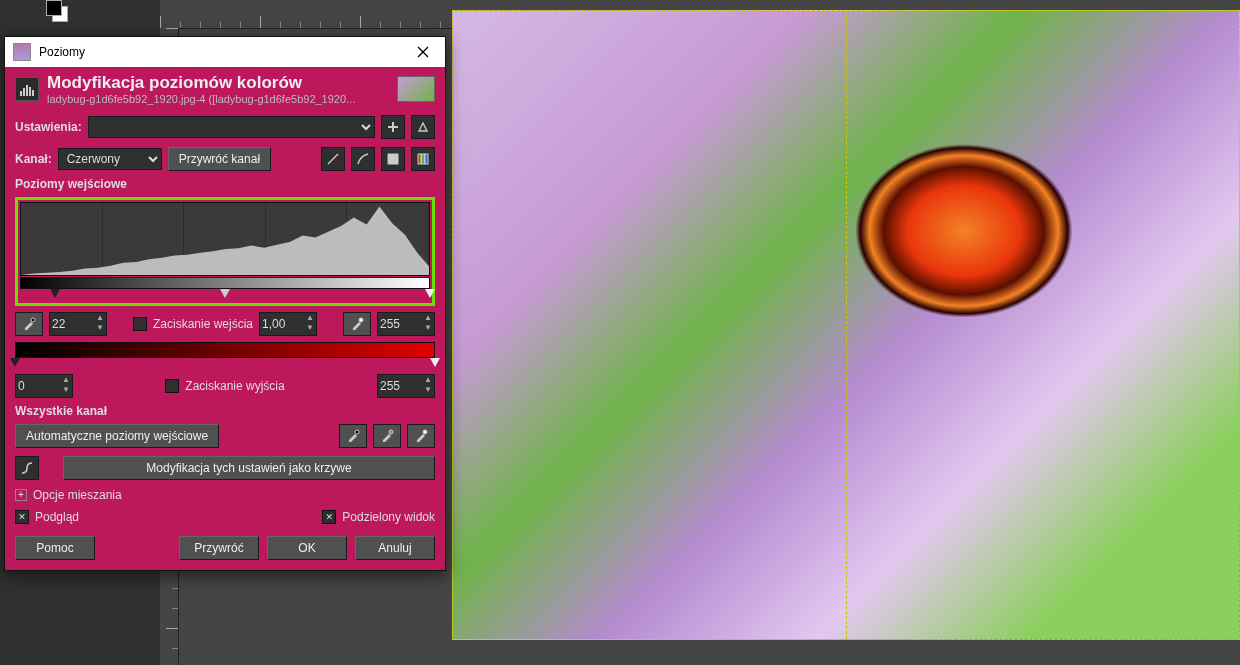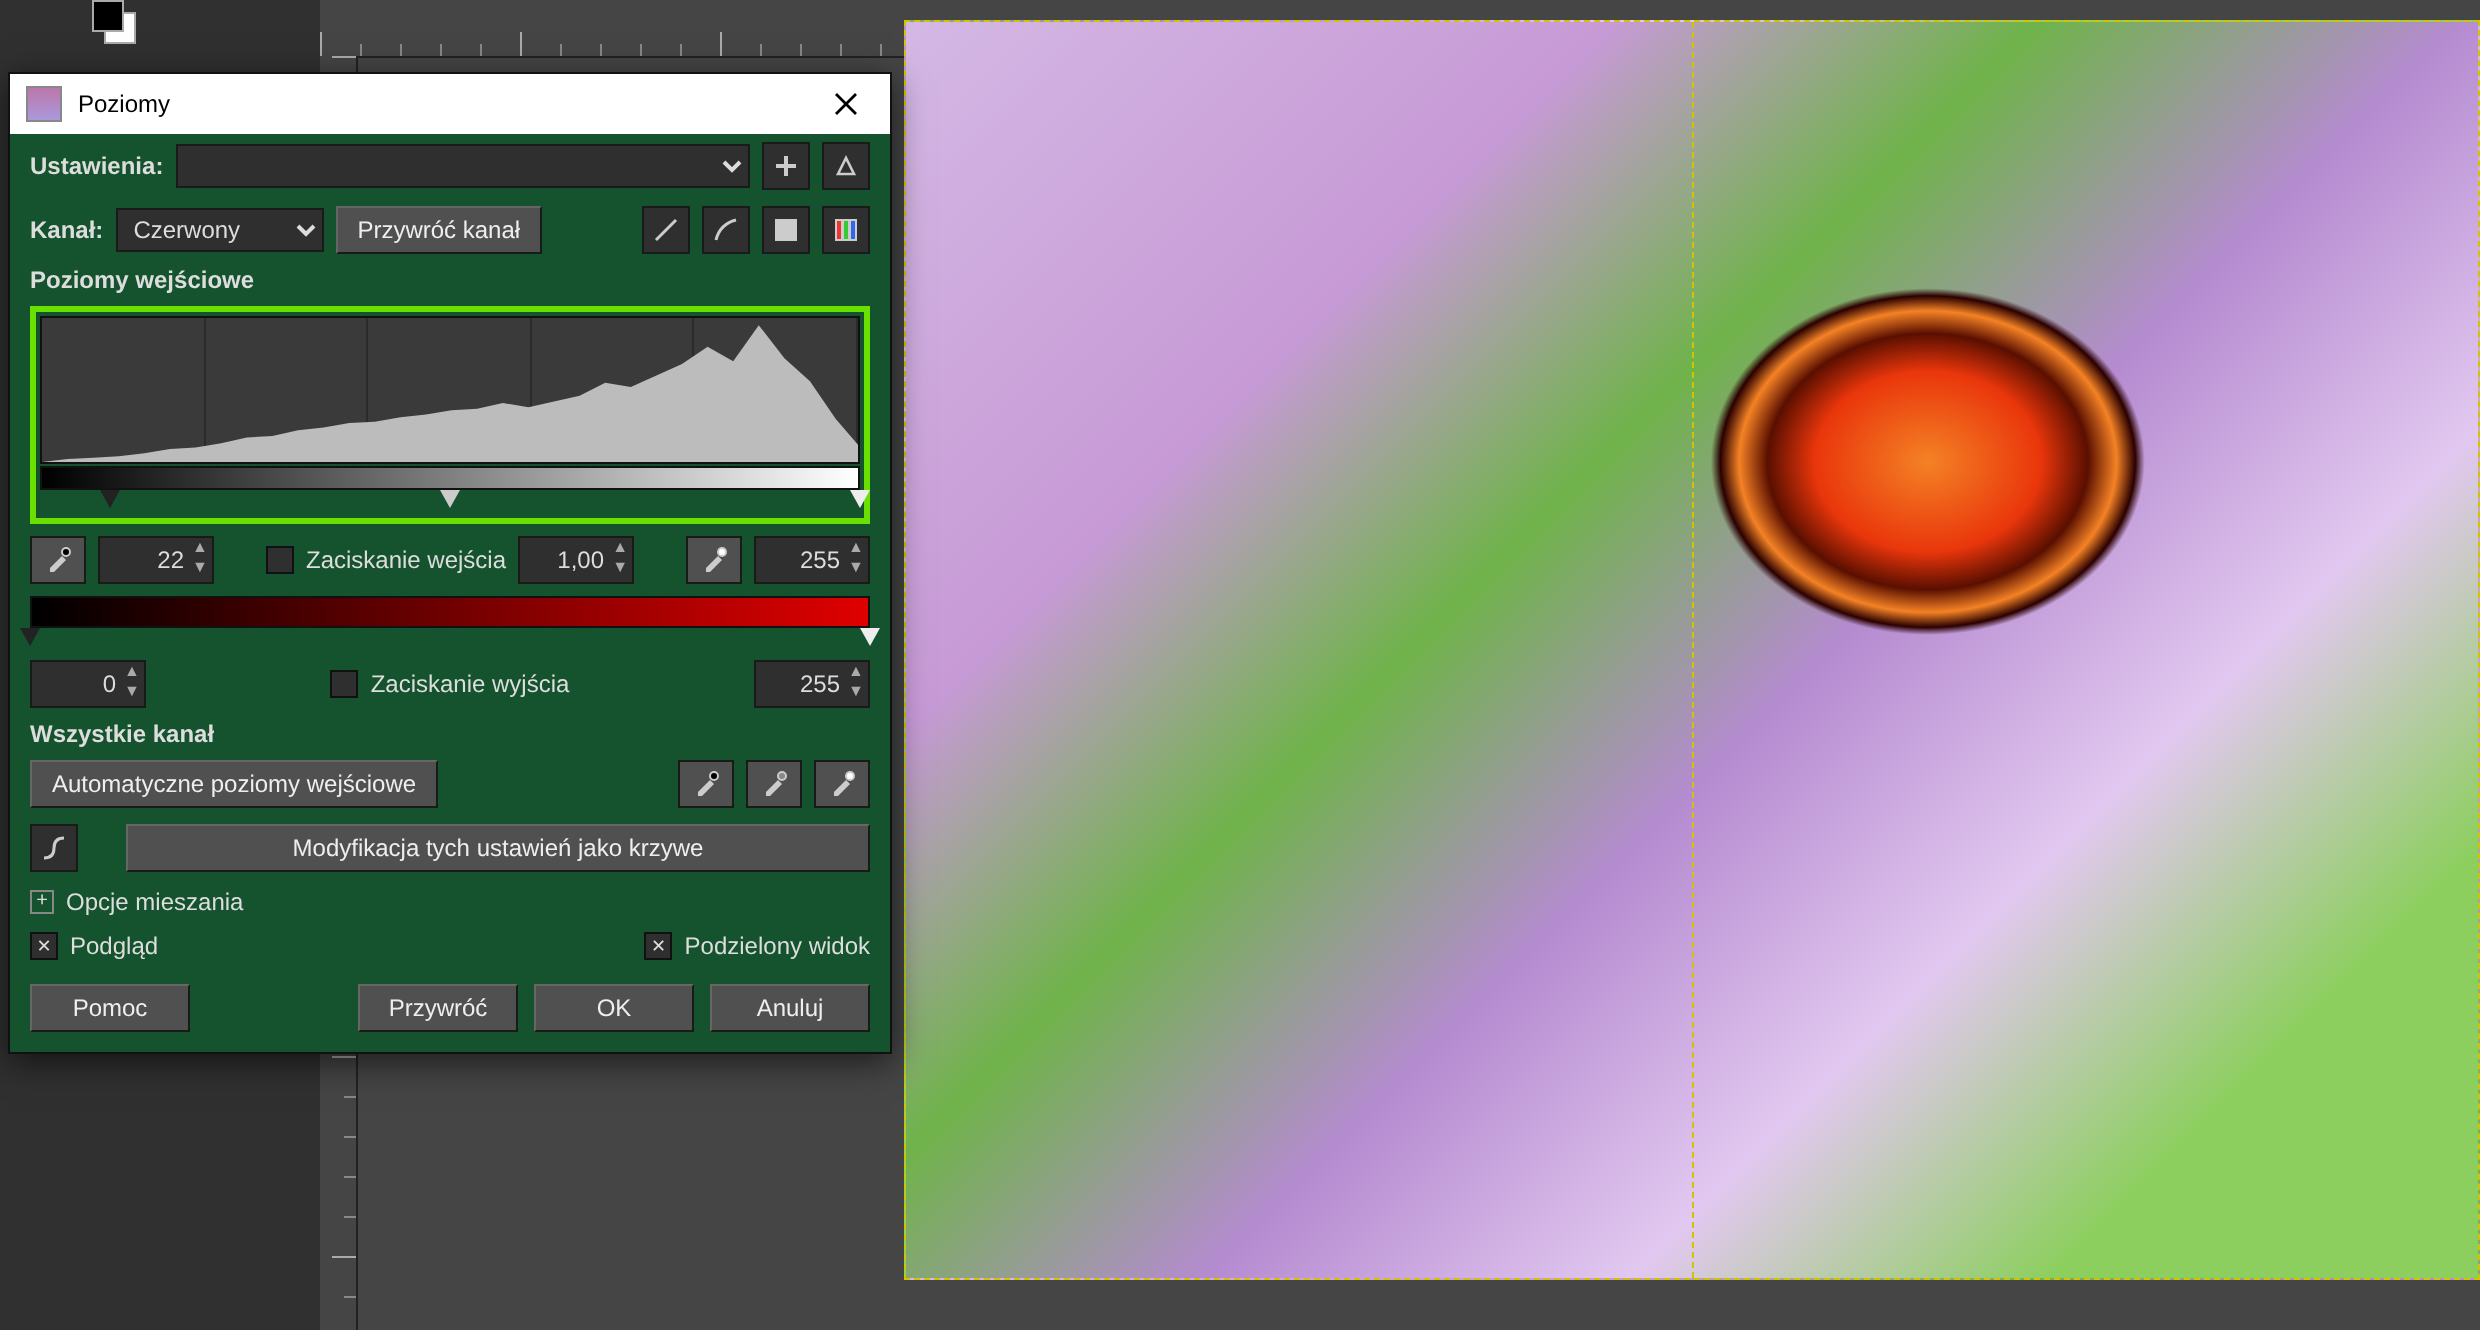--- a/index.html
+++ b/index.html
@@ -18,21 +18,21 @@
   .toolbox{position:absolute;left:0;top:0;width:160px;height:100%;background:#303030}
   .fgbg{position:absolute;left:46px;top:0;width:22px;height:22px}
   .fgbg .fg{position:absolute;left:0;top:0;width:14px;height:14px;background:#000;border:1px solid #aaa}
   .fgbg .bg{position:absolute;left:6px;top:6px;width:14px;height:14px;background:#fff;border:1px solid #aaa}
 
   
   .canvas{position:absolute;top:10px;left:452px;width:788px;height:630px;border:1px dashed #d4c400;box-sizing:border-box;background:radial-gradient(ellipse 60% 60% at 65% 35%,#f48225 0%,#e9360b 12%,#5a0f00 17%,#f48225 20%,#2a0000 22%,transparent 23%),linear-gradient(135deg,#d4b8e4 0%,#c79ad6 25%,#6fb34a 40%,#b58bd0 55%,#e2c8f0 70%,#8ccf5e 85%)}
   .split-line{position:absolute;top:0;bottom:0;left:50%;width:0;border-left:1px dashed #d4c400}
 
   
-  .dialog{position:absolute;left:4px;top:36px;width:440px;background:#14532d;border:1px solid #111;box-shadow:0 4px 16px rgba(0,0,0,.6);display:flex;flex-direction:column}
+  .dialog{position:absolute;left:4px;top:36px;width:440px;background:#be185d;border:1px solid #111;box-shadow:0 4px 16px rgba(0,0,0,.6);display:flex;flex-direction:column}
   .titlebar{height:30px;background:#fff;display:flex;align-items:center;padding:0 8px;gap:8px;color:#000}
   .titlebar .title{flex:1;font-size:12px}
   .titlebar .close{width:28px;height:28px;display:flex;align-items:center;justify-content:center;cursor:pointer}
   .titlebar .close svg{width:12px;height:12px}
   .tbicon{width:16px;height:16px;display:inline-block;background:linear-gradient(#b7a,#a9d);border:1px solid #888}
 
   .header{display:flex;align-items:center;gap:8px;padding:6px 10px}
   .header .lvlicon{width:22px;height:22px;display:flex;align-items:center;justify-content:center;background:#2a2a2a;border:1px solid #555}
   .header .lvlicon svg{width:16px;height:16px}
   .header .hdtxt{flex:1;min-width:0}
@@ -44,21 +44,21 @@
   .row{display:flex;align-items:center;gap:6px}
   label.lbl{font-weight:600}
   select{background:#2f2f2f;color:#ddd;border:1px solid #1a1a1a;height:22px;font-size:12px;padding:0 4px}
   select.long{flex:1}
   .iconbtn{width:22px;height:22px;background:#2f2f2f;border:1px solid #1a1a1a;display:flex;align-items:center;justify-content:center;cursor:pointer}
   .iconbtn svg{width:14px;height:14px;fill:#ccc;stroke:#ccc}
   .btn{background:#505050;border:1px solid #1a1a1a;border-top-color:#666;border-left-color:#666;color:#eee;height:24px;padding:0 10px;font-size:12px;cursor:pointer;display:inline-flex;align-items:center;justify-content:center}
   .btn.wide{flex:1}
 
   .spin{display:flex;align-items:center;background:#2f2f2f;border:1px solid #1a1a1a;height:22px}
-  .spin input{width:40px;background:transparent;border:0;color:#ddd;text-align:right;font-size:12px}
+  .spin input{width:40px;background:transparent;border:0;color:#ddd;text-align:left;font-size:12px}
   .spin .arrows{display:flex;flex-direction:column;width:12px}
   .spin .arrows span{height:10px;font-size:8px;line-height:8px;text-align:center;color:#aaa;cursor:pointer}
 
   .chk{display:flex;align-items:center;gap:6px}
   .chk .box{width:12px;height:12px;border:1px solid #111;background:#2f2f2f;display:inline-flex;align-items:center;justify-content:center}
   .chk .box.checked::after{content:"✕";font-size:9px;color:#ddd;line-height:9px}
 
   .histwrap{margin:4px 10px 2px;border:3px solid #6ae000;padding:2px}
   .hist{height:72px;background:#3a3a3a;border:1px solid #111;position:relative;overflow:hidden}
   .hist .grid{position:absolute;inset:0;display:flex}
@@ -198,20 +198,36 @@
     <div class="titlebar">
       <span class="tbicon"></span>
       <span class="title">Poziomy</span>
       <span class="close">
         <svg viewBox="0 0 12 12">
             <path d="M1 1 L11 11 M11 1 L1 11" stroke="#000" stroke-width="1.4" fill="none"></path>
           </svg>
       </span>
     </div>
 
+    <div class="header">
+      <span class="lvlicon">
+        <svg viewBox="0 0 16 16">
+            <rect x="1" y="10" width="2" height="5" fill="#ccc"></rect>
+            <rect x="4" y="7" width="2" height="8" fill="#ccc"></rect>
+            <rect x="7" y="4" width="2" height="11" fill="#ccc"></rect>
+            <rect x="10" y="6" width="2" height="9" fill="#ccc"></rect>
+            <rect x="13" y="9" width="2" height="6" fill="#ccc"></rect>
+          </svg>
+      </span>
+      <div class="hdtxt">
+        <h2>Modyfikacja poziomów kolorów</h2>
+        <div class="sub">ladybug-g1d6fe5b92_1920.jpg-4 ([ladybug-g1d6fe5b92_1920...</div>
+      </div>
+      <span class="thumb"></span>
+    </div>
 
     <div class="section row">
       <label class="lbl">Ustawienia:</label>
       <select class="long"><option></option></select>
       <span class="iconbtn">
           <svg viewBox="0 0 14 14">
             <path d="M7 2v10M2 7h10" stroke="#ccc" stroke-width="2"></path>
           </svg>
         </span>
       <span class="iconbtn">

